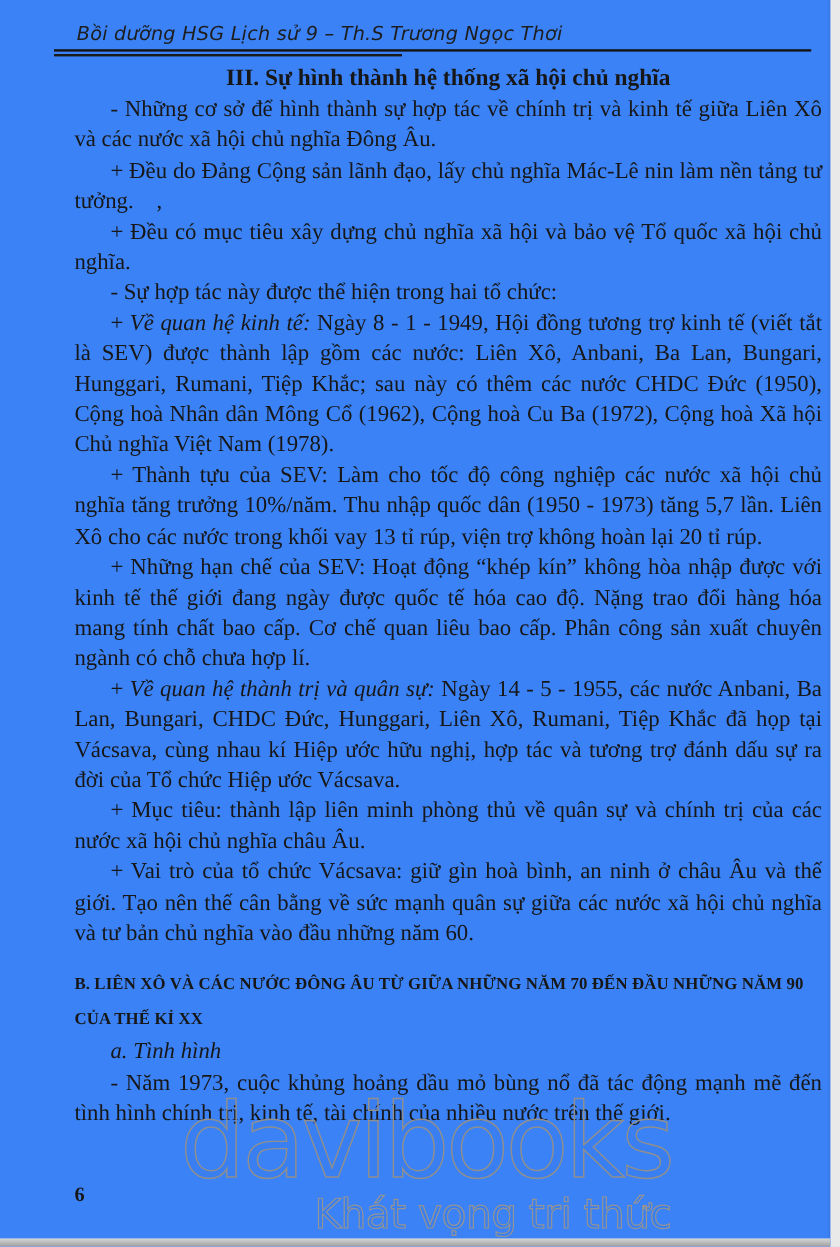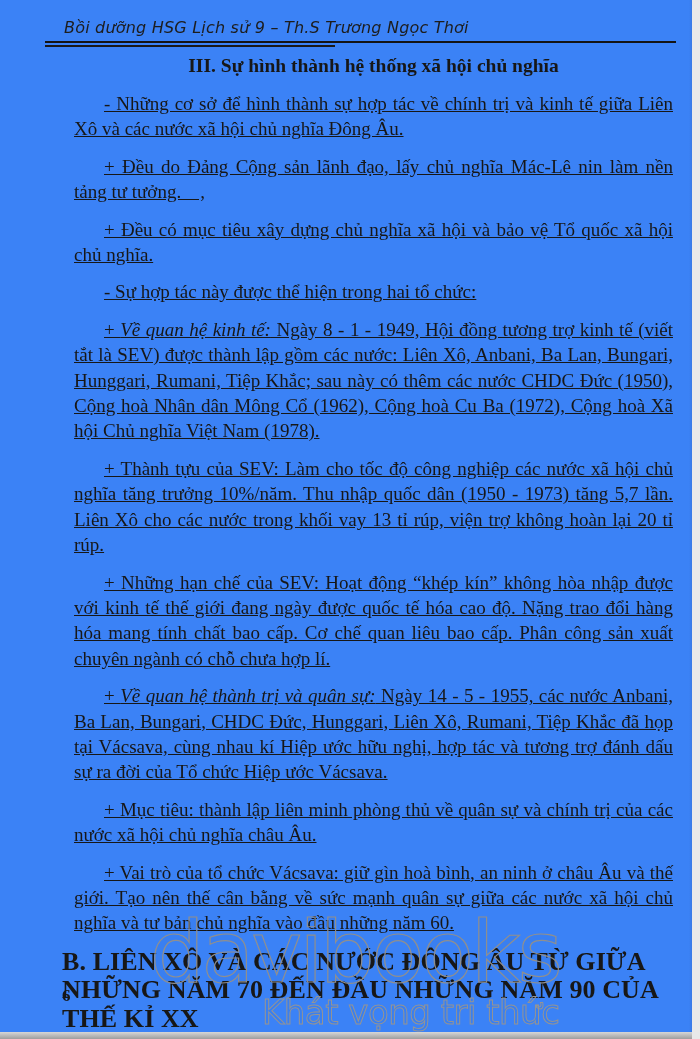--- a/index.html
+++ b/index.html
@@ -27,27 +27,27 @@
   .header-rule::after{
     content:"";position:absolute;left:0;top:2px;width:46%;height:0;
     border-top:2px solid #1a1a1a;
   }
   
   .body-col{
     position:absolute;left:62px;top:52px;width:623px;
     font-size:19px;line-height:25.4px;
     text-align:justify;
   }
-  .body-col p{margin:12px;text-indent:30px;text-decoration:underline;}
+  .body-col p{margin:0;text-indent:30px;}
   .h-sec{
     margin:0;font-size:19.5px;font-weight:bold;line-height:27px;
     text-align:center;
   }
   .h-big{
-    margin:5px 0 0 0;font-weight:bold;font-size:26px;line-height:28.5px;
+    margin:17px 0 0 0;font-weight:bold;font-size:14px;line-height:28.5px;
     text-align:left;letter-spacing:.1px;
   }
   .h-sub{
     margin:0;font-weight:bold;font-style:italic;font-size:20px;line-height:26px;
     text-align:left;
   }
   .sub-a{
     font-style:italic;font-size:19px;line-height:25.4px;text-indent:30px;
   }
   .ital{font-style:italic;}

